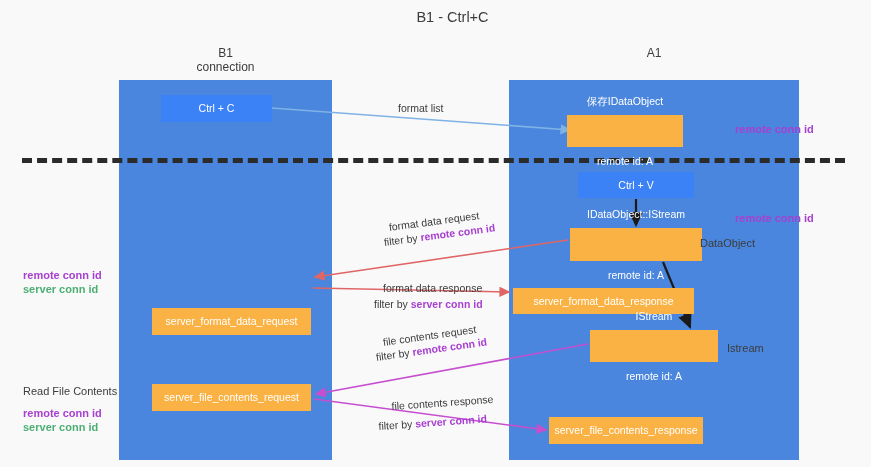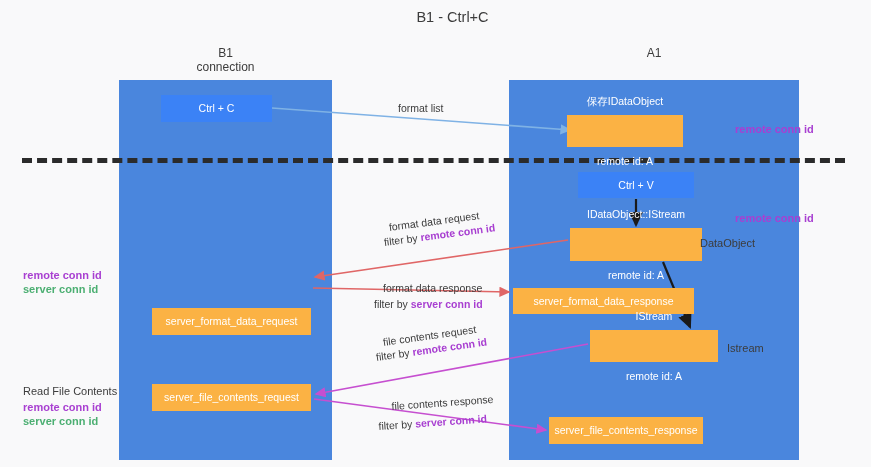--- a/index.html
+++ b/index.html
@@ -194,21 +194,21 @@
   <div id="lbl-dataobject" class="side-label">DataObject</div>
   <div id="lbl-istream" class="side-label">Istream</div>
   <div id="lbl-write" class="side-label">Write File Contents</div>
 
   <div id="lbl-left-1" class="side-label stacklbl">
     <div class="purple" style="color:#a83fd1;font-weight:bold;">remote conn id</div>
     <div style="color:#4caf72;font-weight:bold;">server conn id</div>
   </div>
 
   <div id="lbl-left-2" class="side-label stacklbl">
-    <div style="color:#3c3c3c;margin-bottom:2px;">Read File Contents</div>
+    <div style="color:#3c3c3c;margin-bottom:8px;">Read File Contents</div>
     <div style="color:#a83fd1;font-weight:bold;">remote conn id</div>
     <div style="color:#4caf72;font-weight:bold;">server conn id</div>
   </div>
 
   <div id="el-formatlist" class="edge-label">format list</div>
 
   <div id="el-fdreq" class="edge-label">format data request</div>
   <div id="el-fdreq2" class="edge-label">
     <span>filter by </span><span class="hl-purple">remote conn id</span>
   </div>

